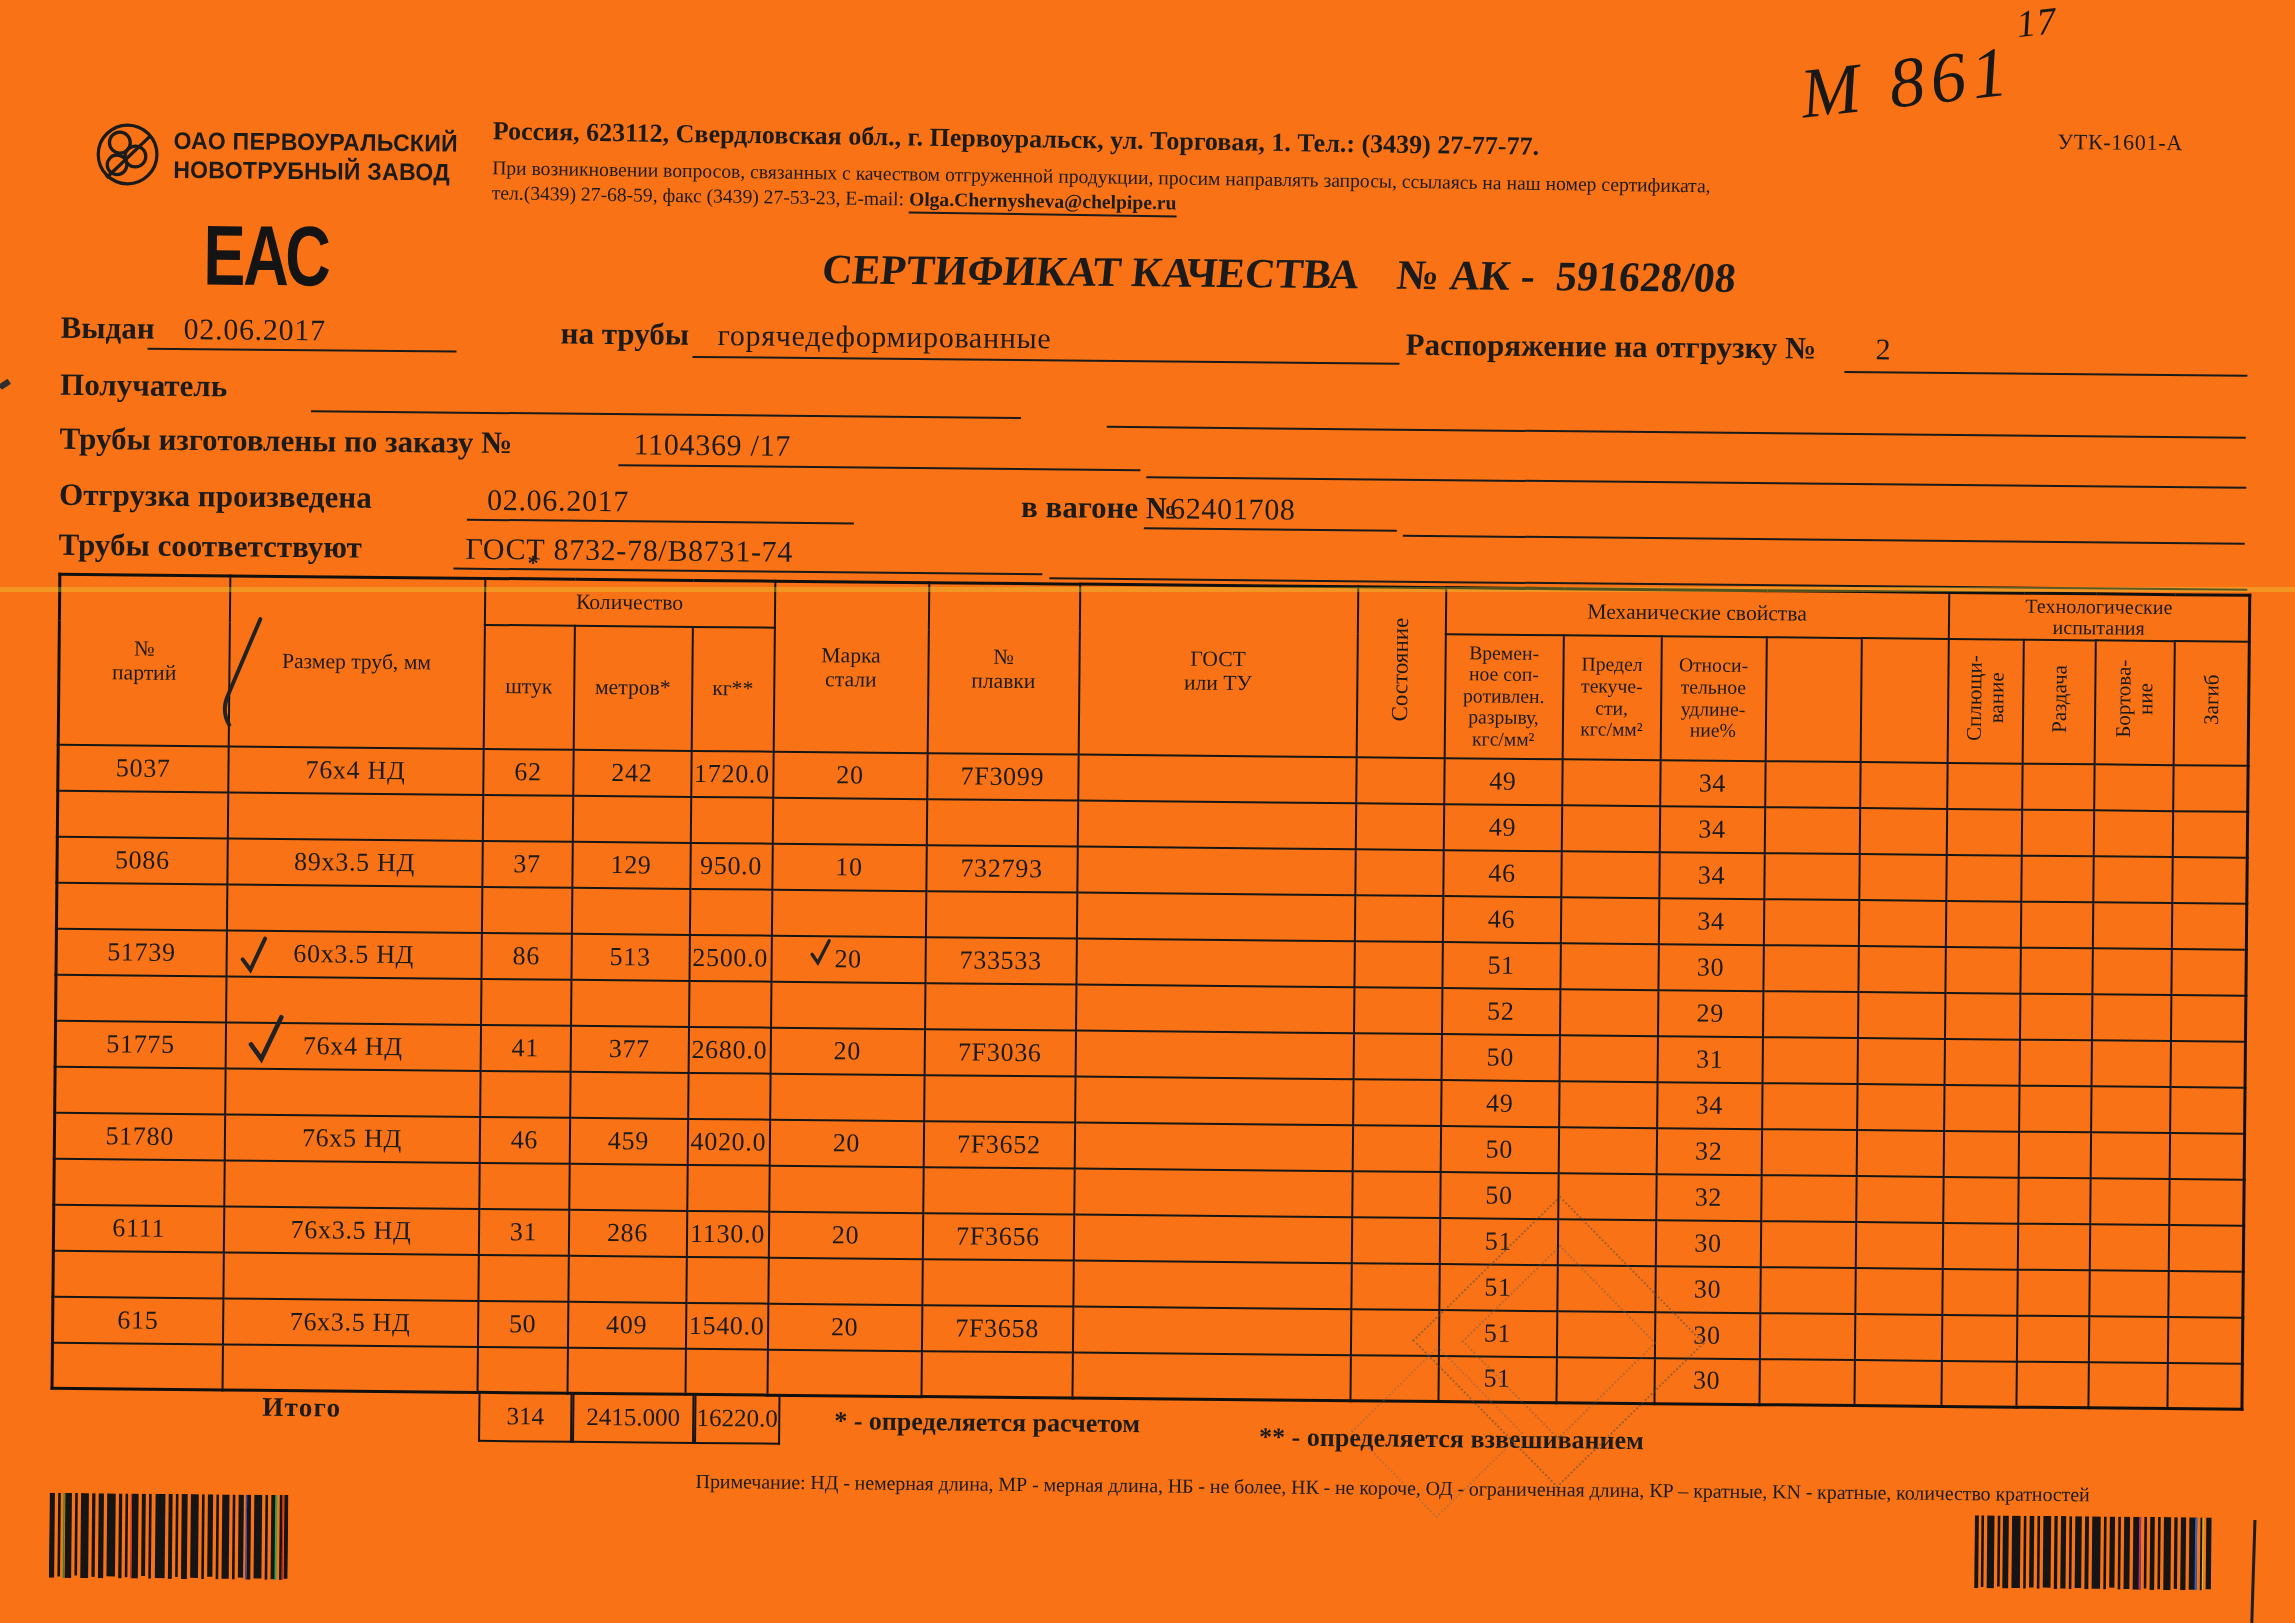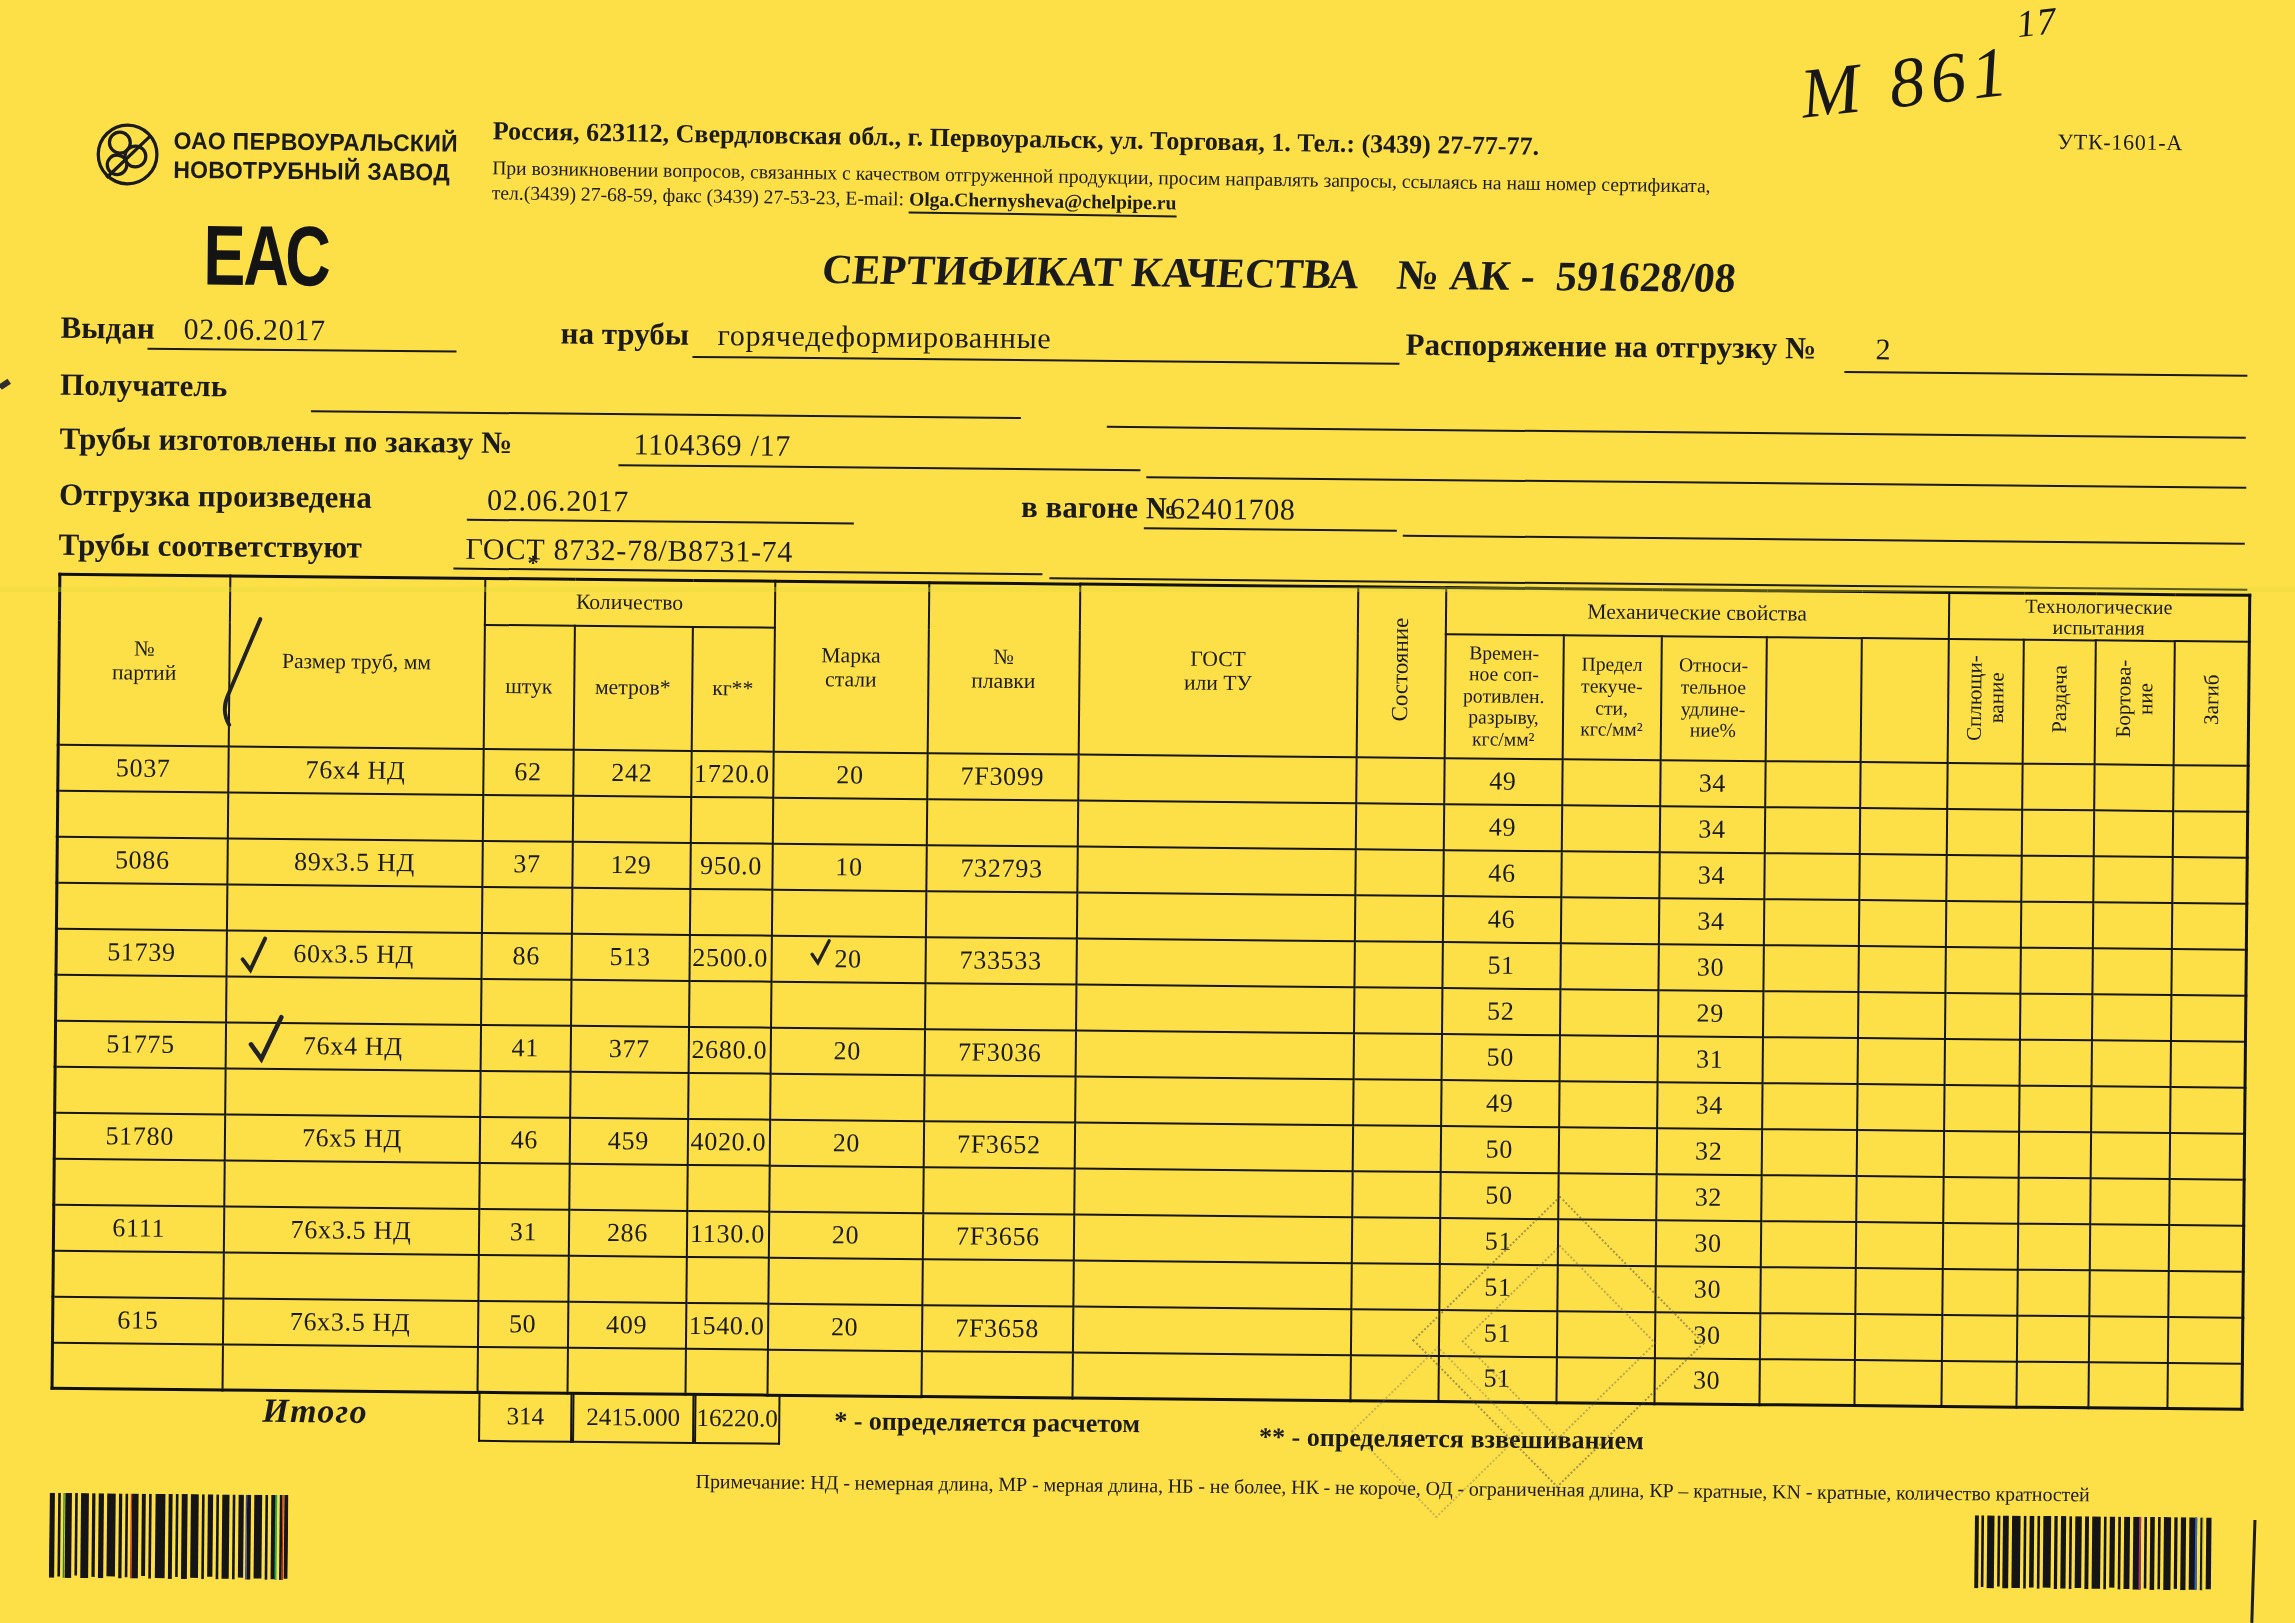--- a/index.html
+++ b/index.html
@@ -1,16 +1,16 @@
 <!DOCTYPE html>
 <html style="font-size:10.5px"><head>
 <meta charset="utf-8">
 <style>
   html,body{margin:0;padding:0;background:#e8e8e4;}
-  #page{position:relative;width:2295px;height:1623px;background:#fde047;overflow:hidden;
+  #page{position:relative;width:2295px;height:1623px;background:#f97316;overflow:hidden;
         font-family:"Liberation Serif","DejaVu Serif",serif;color:#1b1b1b;}
   #sheet{position:absolute;inset:0;transform:rotate(0.55deg);transform-origin:393px 196px;}
   
   .logo-svg{position:absolute;left:92px;top:123px;}
   .co-name{position:absolute;left:173px;top:128px;font-family:"Liberation Sans",sans-serif;
            font-weight:bold;font-size:24px;line-height:1.22;letter-spacing:0.3px;transform:scaleX(.96);transform-origin:left top;}
   .eac{position:absolute;left:204px;top:208px;font-family:"Liberation Sans",sans-serif;font-weight:900;
        font-size:63px;letter-spacing:-2px;transform:scaleY(1.35);transform-origin:left top;color:#141414;}
   .addr{position:absolute;left:492px;top:119px;width:1394px;transform:rotate(.3deg);}
   .addr .l1{font-weight:bold;font-size:26px;white-space:nowrap;}
@@ -34,21 +34,21 @@
               font-family:"Liberation Serif","DejaVu Serif",serif;color:#1b1b1b;overflow:hidden;}
   #cert-table th{font-weight:normal;font-size:21.6px;}
   tr.h1{height:46px;} tr.h1 th{font-size:22px;}
   tr.h2{height:124px;} tr.h2 th{border-bottom:3.3px solid #101010;}
   tbody tr{height:46px;} tbody td{font-size:26px;letter-spacing:0.7px;}
   .pre{white-space:pre-line;line-height:1.12;}
   .small{font-size:19.6px;line-height:1.1;}
   .vert{writing-mode:vertical-rl;transform:rotate(180deg);white-space:pre-line;line-height:1.05;
         display:inline-block;font-size:21px;}
   
-  .total-label{position:absolute;left:274px;top:1393px;font-weight:bold;font-size:34px;letter-spacing:1.3px;font-style:italic;}
+  .total-label{position:absolute;left:274px;top:1393px;font-weight:bold;font-size:27px;letter-spacing:1.3px;}
   .total-cells{position:absolute;left:490px;top:1391px;display:flex;}
   .tcell{border:2.6px solid #141414;border-top:none;height:48px;display:flex;align-items:center;justify-content:center;
          font-size:25px;}
   .tc1{width:90px;} .tc2{width:118px;} .tc3{width:82px;}
   .fstar{position:absolute;left:846px;top:1402px;font-size:26px;font-weight:bold;white-space:nowrap;}
   .fdstar{position:absolute;left:1271px;top:1414px;font-size:26px;font-weight:bold;white-space:nowrap;}
   .prim{position:absolute;left:708px;top:1467px;font-size:20px;white-space:nowrap;letter-spacing:-0.1px;}
   
   .scanline{position:absolute;left:0;top:587px;width:2295px;height:5.2px;background:rgba(226,222,60,.33);}
   .barcode{position:absolute;}

